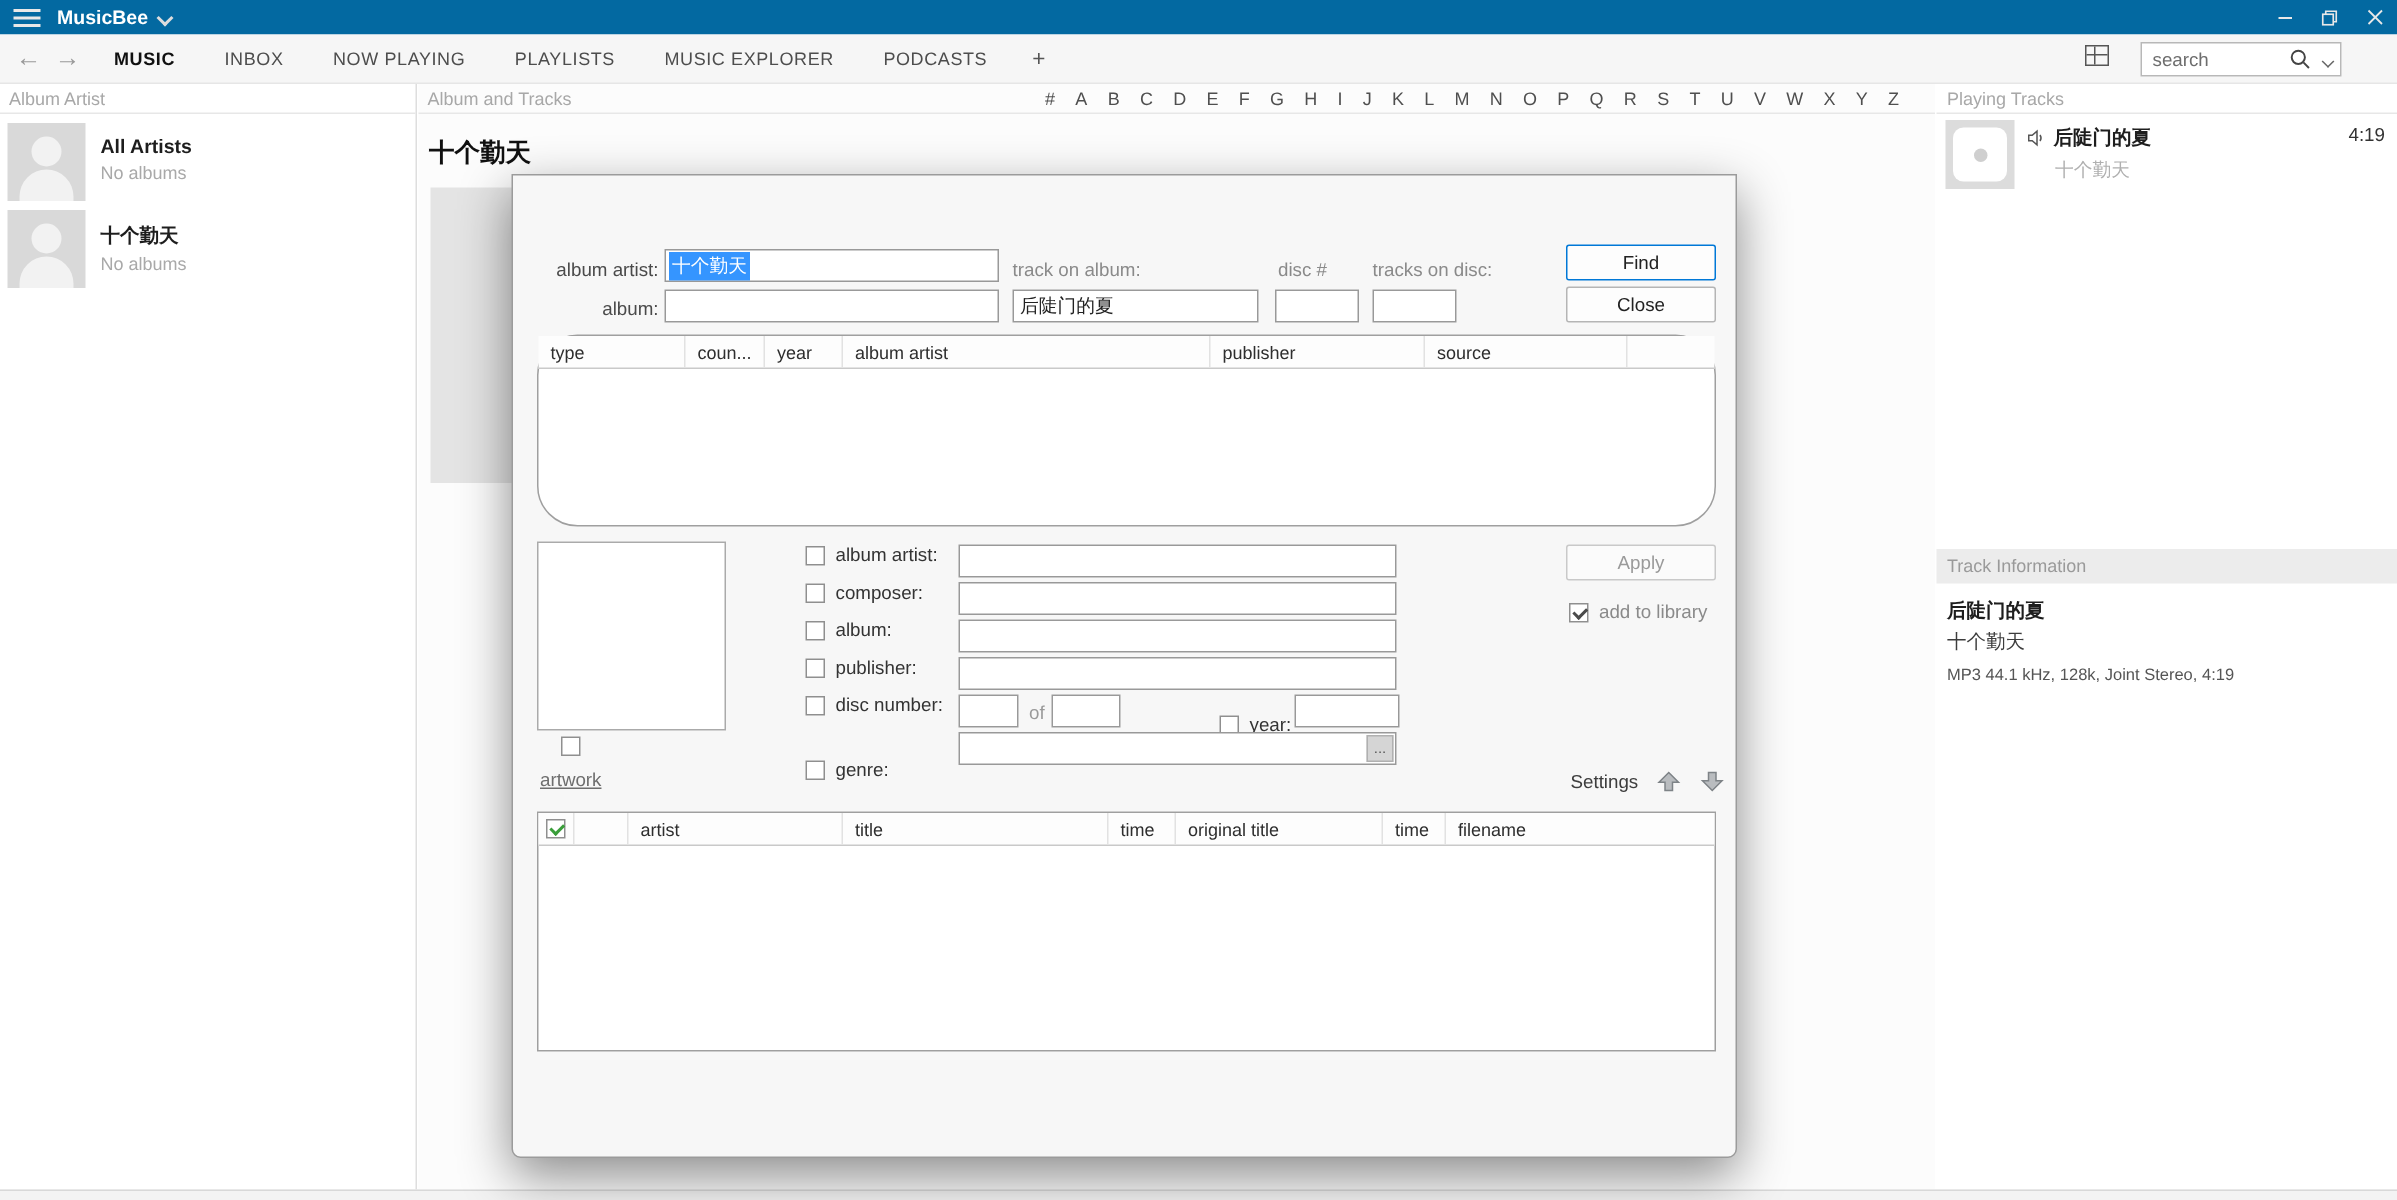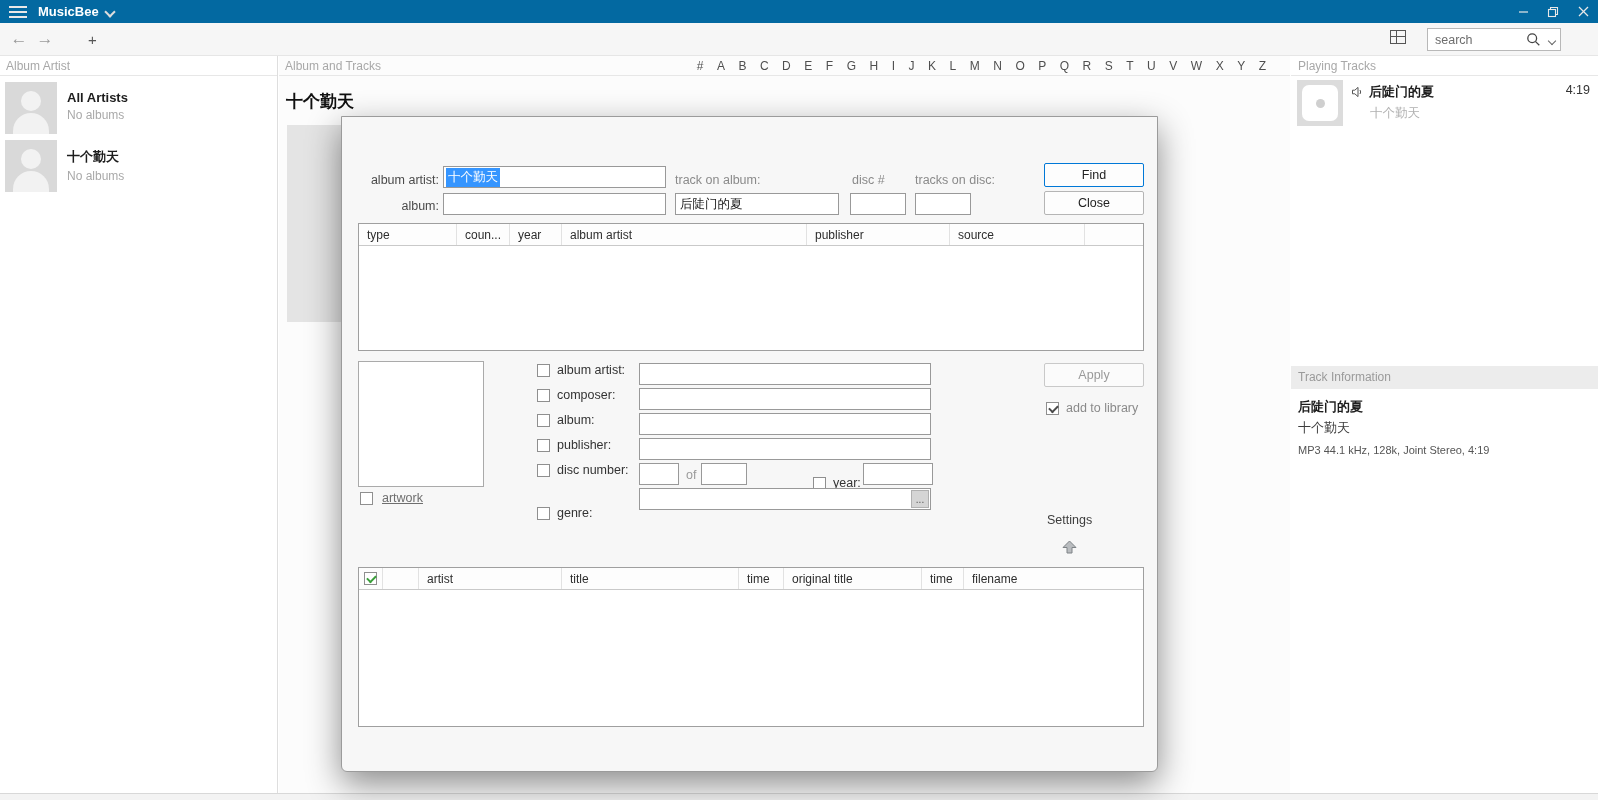--- a/index.html
+++ b/index.html
@@ -113,55 +113,55 @@
   .sel-text { background:#3595ff; color:#fff; font-size:12.5px; padding:1px 2px; }
   .dlg-btn { position:absolute; width:100px; height:24px; background:#fdfdfd; border:1px solid #b5b5b5;
     border-radius:2px; font-size:12.5px; color:#222; font-family:inherit; cursor:pointer; }
   .dlg-btn.primary { border:1px solid #0078d7; }
   .dlg-btn.disabled { color:#9a9a9a; border-color:#c9c9c9; background:#fbfbfb; }
 
   .grid-table { position:absolute; left:16px; width:786px; background:#fff; border:1px solid #9f9f9f; }
   .grid-head { display:flex; height:22px; border-bottom:1px solid #c9c9c9; background:#fdfdfd; }
   .grid-head .col { font-size:12px; color:#2e2e2e; padding:4px 0 0 8px; border-right:1px solid #e2e2e2;
     overflow:hidden; white-space:nowrap; }
-  .results-table { top:106px; height:128px; }
+  .results-table { top:106px; height:128px;border-radius:27px; }
   .results-table .col:nth-child(1){width:98px} .results-table .col:nth-child(2){width:53px}
   .results-table .col:nth-child(3){width:52px} .results-table .col:nth-child(4){width:245px}
   .results-table .col:nth-child(5){width:143px} .results-table .col:nth-child(6){width:135px}
   .results-table .col:nth-child(7){flex:1; border-right:none;margin-top:20px;}
-  .tracks-table { top:424px; height:160px;margin-top:26px; }
+  .tracks-table { top:424px; height:160px; }
   .tracks-cols { display:flex; flex:1; }
   .tracks-cols .col:nth-child(1){width:143px} .tracks-cols .col:nth-child(2){width:177px}
   .tracks-cols .col:nth-child(3){width:45px} .tracks-cols .col:nth-child(4){width:138px}
   .tracks-cols .col:nth-child(5){width:42px} .tracks-cols .col:nth-child(6){flex:1; border-right:none;}
   .cb-col { width:24px; border-right:1px solid #e2e2e2; display:flex; align-items:center; justify-content:center; }
   .blank-col { width:36px; border-right:1px solid #e2e2e2; }
 
   .cb { width:13px; height:13px; background:#fff; border:1px solid #8f8f8f; display:inline-block;
     position:relative; cursor:pointer; flex:0 0 13px; }
   .cb.checked::after { content:""; position:absolute; left:2px; top:2px; width:7px; height:4px;
     border-left:2px solid #4a4a4a; border-bottom:2px solid #4a4a4a; transform:rotate(-45deg); }
   .cb.green::after { border-color:#3a9e3a; }
 
   .artwork-box { position:absolute; left:16px; top:244px; width:126px; height:126px; background:#fff;
     border:1px solid #aaa; }
-  .artwork-row { position:absolute; left:18px; top:374px; display:flex; align-items:center; gap:9px; }
+  .artwork-row { position:absolute; left:18px; top:374px; display:flex; align-items:center; gap:9px;flex-direction:column; }
   .artwork-link { font-size:12.5px; color:#6e6e6e; text-decoration:underline; cursor:pointer; }
 
   .tag-row { position:absolute; left:195px; display:flex; align-items:center; }
   .tag-row .cb { margin-right:7px; }
   .tag-row .tlabel { font-size:12.5px; color:#333; }
   .mini-input { height:22px; border:1px solid #999; background:#fff; font-size:12.5px; padding:0 3px;
     font-family:inherit; outline:none; position:absolute; }
   .of-label { position:absolute; font-size:12.5px; color:#9a9a9a; }
   .ellipsis-btn { position:absolute; width:18px; height:18px; background:#d5d5d5; border:1px solid #b0b0b0;
     font-size:10px; color:#555; line-height:9px; text-align:center; cursor:pointer; font-family:inherit; }
   .add-lib { position:absolute; left:704px; top:284px; display:flex; align-items:center; gap:7px; }
   .add-lib span { font-size:12.5px; color:#8a8a8a; }
-  .settings-row { position:absolute; left:705px; top:396px; display:flex; align-items:center; gap:12px;flex-direction:column; }
+  .settings-row { position:absolute; left:705px; top:396px; display:flex; align-items:center; gap:12px; }
   .settings-link { font-size:12.5px; color:#3d3d3d; cursor:pointer; }
   .arrow-btn { cursor:pointer; display:flex; }
 </style>
 </head>
 <body>
 
 <div class="titlebar">
   <div class="hamburger">
       <span></span>
       <span></span>
@@ -186,20 +186,29 @@
           <line x1="1" y1="1" x2="10" y2="10" stroke-width="1.2"></line>
           <line x1="10" y1="1" x2="1" y2="10" stroke-width="1.2"></line>
         </svg>
     </div>
   </div>
 </div>
 
 <div class="navbar">
   <div class="nav-arrow" style="margin-left:6px">←</div>
   <div class="nav-arrow">→</div>
+  <div class="tabs">
+
+  <span>MUSIC</span>
+      <span>INBOX</span>
+      <span>NOW PLAYING</span>
+      <span>PLAYLISTS</span>
+      <span>MUSIC EXPLORER</span>
+      <span>PODCASTS</span>
+    </div>
   <span class="add-tab">+</span>
   <div class="layout-icon"></div>
   <div class="searchbox">
     <input placeholder="search" style="">
     <div class="search-mag">
       <svg width="15" height="15" viewBox="0 0 15 15" fill="none">
           <circle cx="6.2" cy="6.2" r="4.4" stroke="#444" stroke-width="1.3"></circle>
           <line x1="9.6" y1="9.6" x2="13.3" y2="13.3" stroke="#444" stroke-width="1.3"></line>
         </svg>
     </div>

